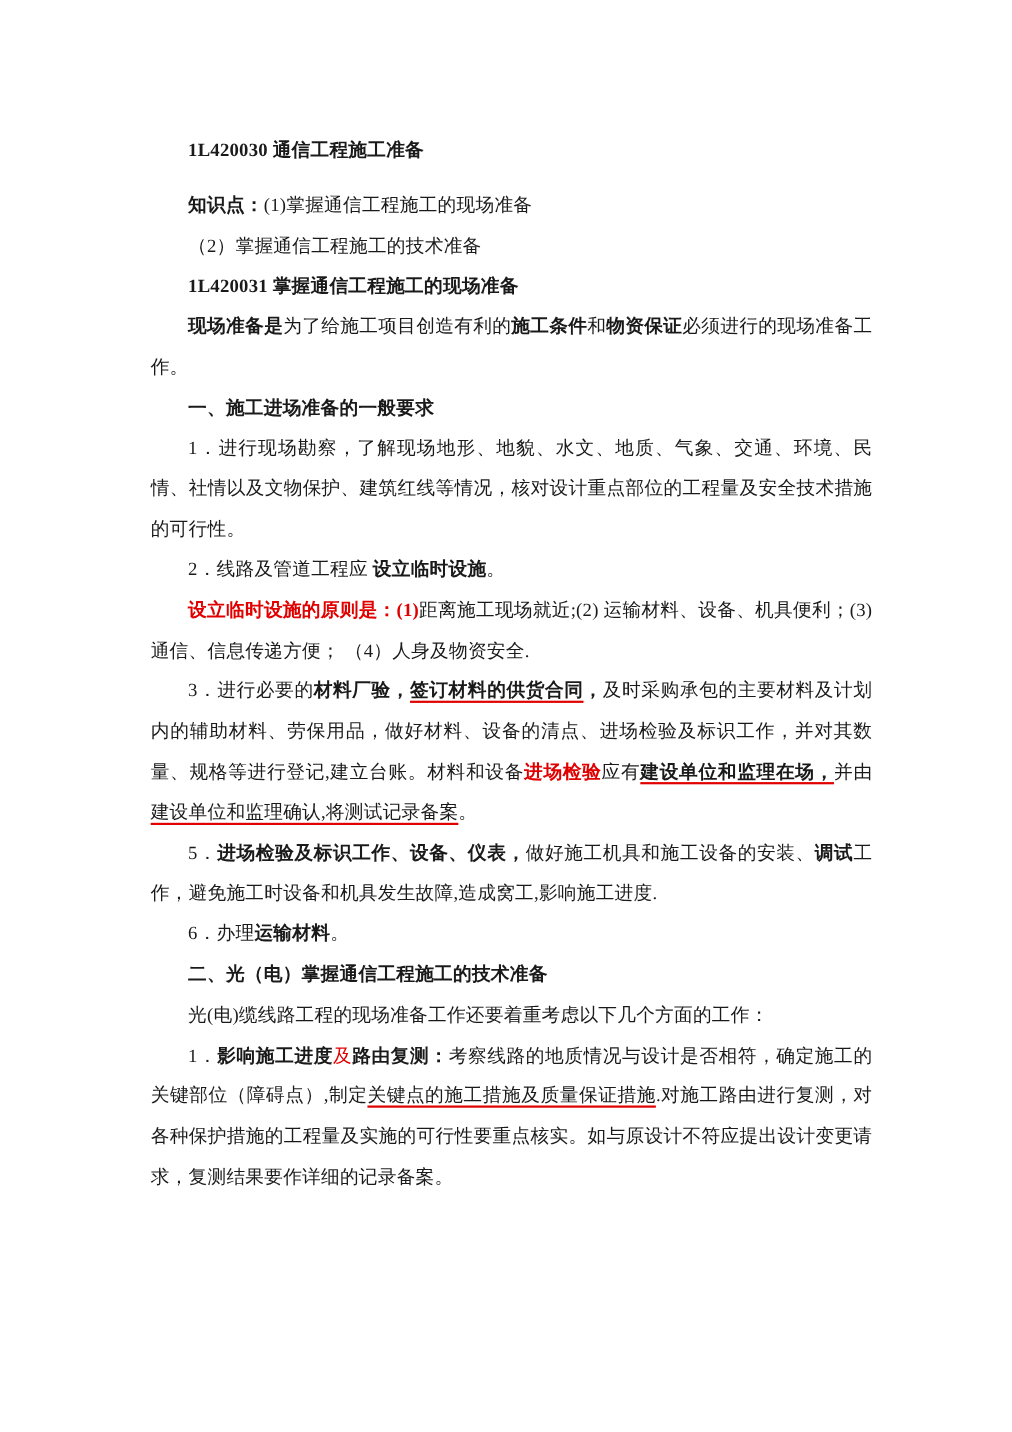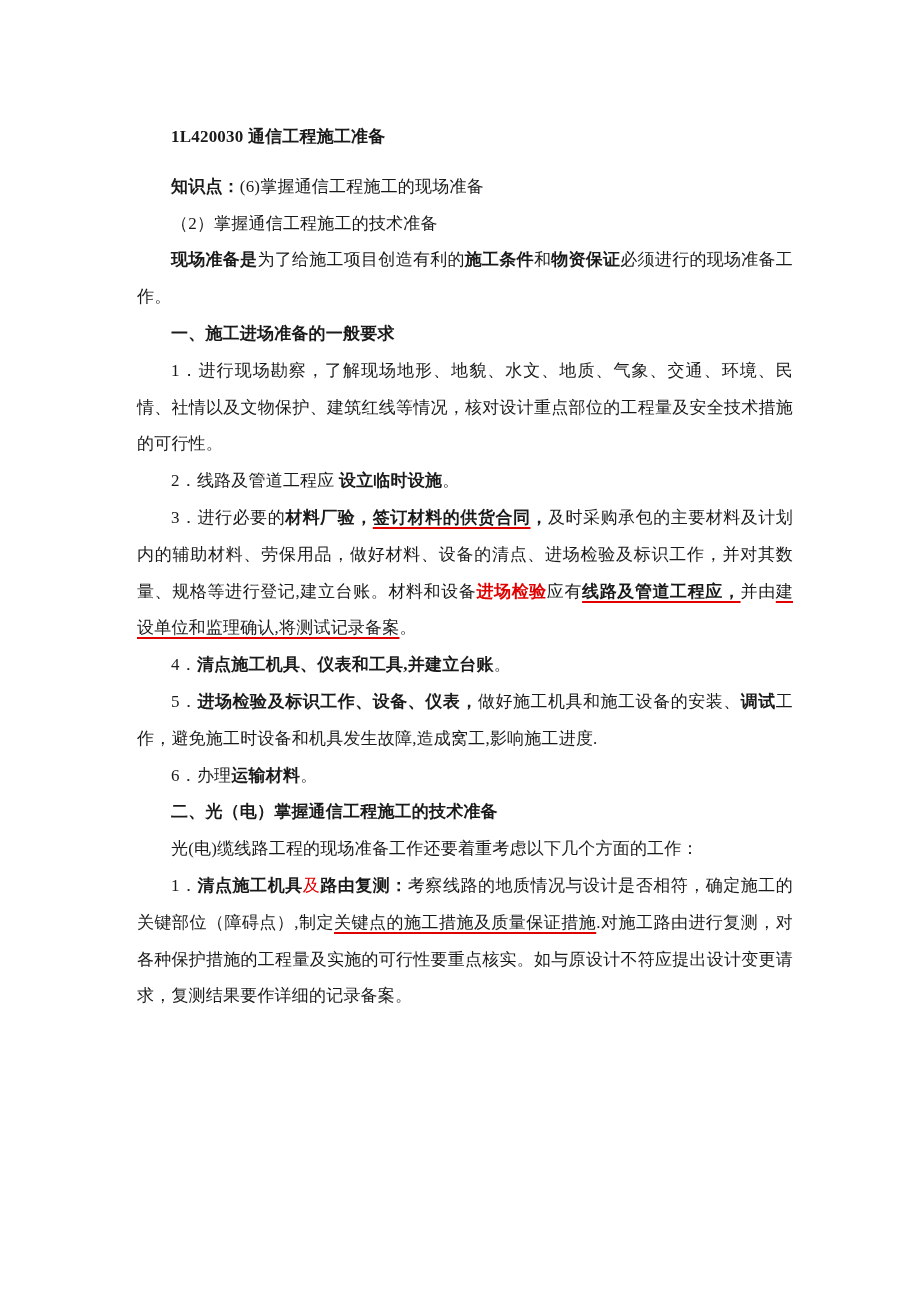--- a/index.html
+++ b/index.html
@@ -37,27 +37,28 @@
     text-decoration-thickness: 2px;
     text-underline-offset: 4px;
   }
 </style>
 </head>
 <body>
 
 <div class="page">
   <div class="doc" id="doc">
       <p class="para title"><span class="b">1L420030 通信工程施工准备</span></p>
-      <p class="para"><span class="b">知识点：</span><span>(6)掌握通信工程施工的现场准备</span></p>
+      <p class="para"><span class="b">知识点：</span><span>(1)掌握通信工程施工的现场准备</span></p>
       <p class="para"><span>（2）掌握通信工程施工的技术准备</span></p>
+      <p class="para"><span class="b">1L420031 掌握通信工程施工的现场准备</span></p>
       <p class="para"><span class="b">现场准备是</span><span>为了给施工项目创造有利的</span><span class="b">施工条件</span><span>和</span><span class="b">物资保证</span><span>必须进行的现场准备工作。</span></p>
       <p class="para"><span class="b">一、施工进场准备的一般要求</span></p>
       <p class="para"><span>1．进行现场勘察，了解现场地形、地貌、水文、地质、气象、交通、环境、民情、社情以及文物保护、建筑红线等情况，核对设计重点部位的工程量及安全技术措施的可行性。</span></p>
       <p class="para"><span>2．线路及管道工程应 </span><span class="b">设立临时设施</span><span>。</span></p>
-      <p class="para"><span>3．进行必要的</span><span class="b">材料厂验，</span><span class="b u">签订材料的供货合同</span><span class="b">，</span><span>及时采购承包的主要材料及计划内的辅助材料、劳保用品，做好材料、设备的清点、进场检验及标识工作，并对其数量、规格等进行登记,建立台账。材料和设备</span><span class="b red">进场检验</span><span>应有</span><span class="b u">线路及管道工程应，</span><span>并由</span><span class="u">建设单位和监理确认,将测试记录备案</span><span>。</span></p>
-      <p class="para"><span>4．</span><span class="b">清点施工机具、仪表和工具,并建立台账</span><span>。</span></p>
+      <p class="para"><span class="b red">设立临时设施的原则是：(1)</span><span>距离施工现场就近;(2) 运输材料、设备、机具便利；(3)通信、信息传递方便； （4）人身及物资安全.</span></p>
+      <p class="para"><span>3．进行必要的</span><span class="b">材料厂验，</span><span class="b u">签订材料的供货合同</span><span class="b">，</span><span>及时采购承包的主要材料及计划内的辅助材料、劳保用品，做好材料、设备的清点、进场检验及标识工作，并对其数量、规格等进行登记,建立台账。材料和设备</span><span class="b red">进场检验</span><span>应有</span><span class="b u">建设单位和监理在场，</span><span>并由</span><span class="u">建设单位和监理确认,将测试记录备案</span><span>。</span></p>
       <p class="para"><span>5．</span><span class="b">进场检验及标识工作、设备、仪表，</span><span>做好施工机具和施工设备的安装、</span><span class="b">调试</span><span>工作，避免施工时设备和机具发生故障,造成窝工,影响施工进度.</span></p>
       <p class="para"><span>6．办理</span><span class="b">运输材料</span><span>。</span></p>
       <p class="para"><span class="b">二、光（电）掌握通信工程施工的技术准备</span></p>
       <p class="para"><span>光(电)缆线路工程的现场准备工作还要着重考虑以下几个方面的工作：</span></p>
-      <p class="para"><span>1．</span><span class="b">清点施工机具</span><span class="red">及</span><span class="b">路由复测：</span><span>考察线路的地质情况与设计是否相符，确定施工的关键部位（障碍点）,制定</span><span class="u">关键点的施工措施及质量保证措施</span><span>.对施工路由进行复测，对各种保护措施的工程量及实施的可行性要重点核实。如与原设计不符应提出设计变更请求，复测结果要作详细的记录备案。</span></p>
+      <p class="para"><span>1．</span><span class="b">影响施工进度</span><span class="red">及</span><span class="b">路由复测：</span><span>考察线路的地质情况与设计是否相符，确定施工的关键部位（障碍点）,制定</span><span class="u">关键点的施工措施及质量保证措施</span><span>.对施工路由进行复测，对各种保护措施的工程量及实施的可行性要重点核实。如与原设计不符应提出设计变更请求，复测结果要作详细的记录备案。</span></p>
     </div>
 </div>
 
 </body></html>

